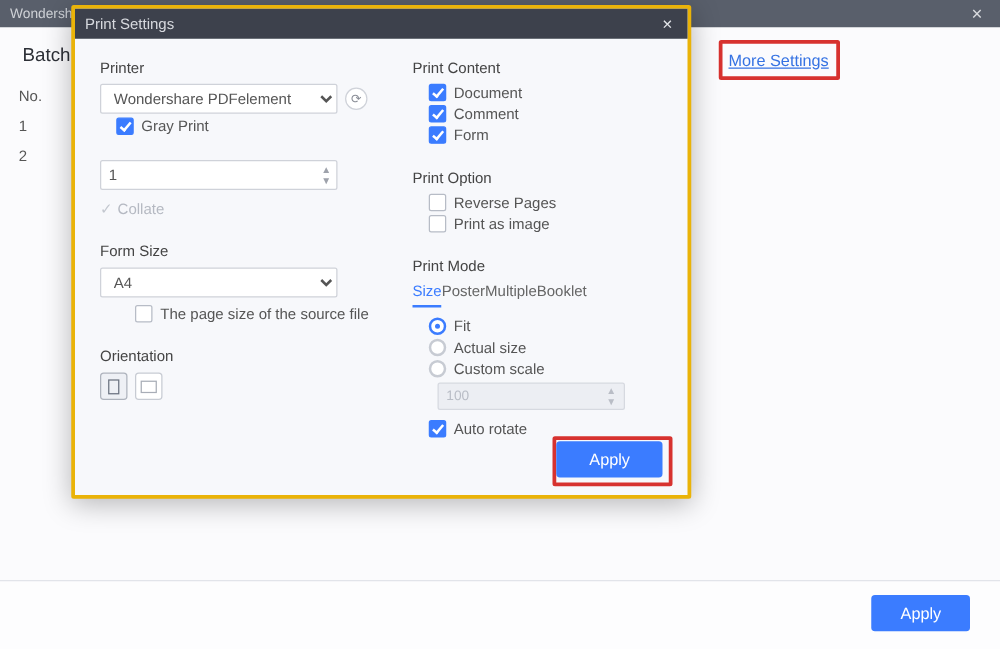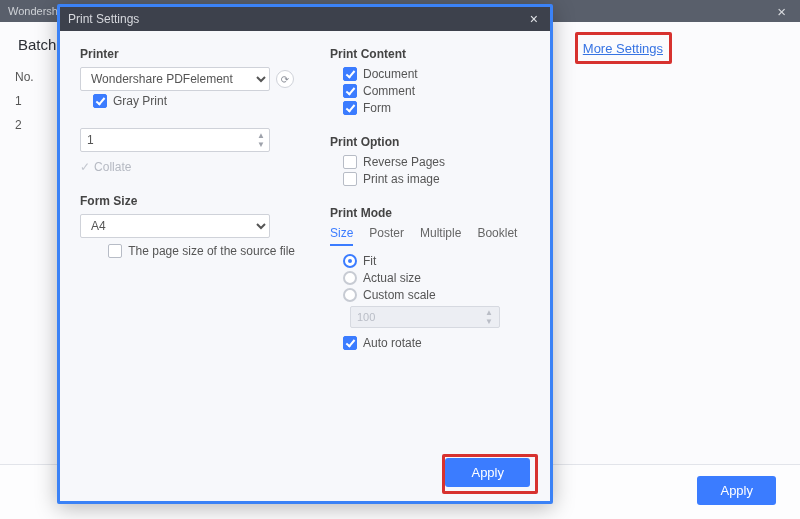--- a/index.html
+++ b/index.html
@@ -51,40 +51,40 @@
   }
   .bg-apply {
     position:absolute; right:24px; bottom:14px;
     background:#3b7cff; color:#fff; border:none;
     padding:7px 23px; font-size:13px; border-radius:3px;
     cursor:pointer;
   }
 
   
   .modal-box {
-    position:absolute; left:57px; top:4px; width:496px; height:500px;
-    border:3px solid #3b82f6; border-radius:2px;
+    position:absolute; left:57px; top:4px; width:496px; height:395px;
+    border:3px solid #eab308; border-radius:2px;
     background:#f7f8fb;
     box-shadow: 0 4px 22px rgba(0,0,0,.28);
   }
   .m-title {
     height:24px; background:#3d414c; color:#d7d9de;
     display:flex; align-items:center; padding:0 8px;
     font-size:12px;
   }
   .m-title .x { margin-left:auto; color:#e3e5e9; font-size:14px; cursor:pointer; padding:0 4px; }
   .m-body {
     position:relative; height:calc(100% - 24px);
     padding: 14px 18px 10px 18px;
   }
   .col { position:absolute; width:215px; }
   .colL { left:20px; top:16px; }
   .colR { left:270px; top:16px; width:210px; }
 
-  .grp-label { font-weight:700; color:#444; margin-bottom:6px; font-size:12px; }
+  .grp-label { font-weight:400; color:#444; margin-bottom:6px; font-size:12px; }
   .grp { margin-bottom:20px; }
 
   .sel-row { display:flex; align-items:center; gap:6px; }
   select, input[type="text"].wide {
     width:190px; height:24px; border:1px solid #cfd2d9; background:#fff;
     font-size:12px; color:#555; padding:0 6px; border-radius:2px;
   }
   .refresh {
     width:18px; height:18px; border:1px solid #cfd2d9; border-radius:50%;
     display:inline-flex; align-items:center; justify-content:center;
@@ -123,21 +123,21 @@
 
   .orient-btns { display:flex; gap:6px; }
   .orient {
     width:22px; height:22px; border:1px solid #c7cbd3; border-radius:3px;
     display:inline-flex; align-items:center; justify-content:center;
     background:#fff; cursor:pointer;
   }
   .orient.active { background:#eef0f5; border-color:#aeb3bd; }
   .orient svg { display:block; }
 
-  .tabs { display:flex; gap:16px; font-size:12px; margin:6px 0 8px 0; }
+  .tabs { display:flex; gap:0; font-size:12px; margin:6px 0 8px 0; }
   .tabs span { cursor:pointer; color:#666; padding-bottom:4px; }
   .tabs span.active { color:#3b7cff; border-bottom:2px solid #3b7cff; }
 
   .scale-input {
     width:150px; height:22px; border:1px solid #d6d9e0; background:#eceef3;
     color:#b9bdc6; font-size:11px; padding:2px 6px; border-radius:2px;
     display:flex; align-items:center; justify-content:space-between;
     margin:4px 0 8px 20px;
   }
 
@@ -210,20 +210,35 @@
         <div class="grp-label">Form Size</div>
         <select>
           <option>A4</option>
         </select>
         <label class="chk" style="margin-top:6px;justify-content:flex-end;">
           <input type="checkbox" style="">
           <span>The page size of the source file</span>
         </label>
       </div>
 
+      <div class="grp">
+        <div class="grp-label">Orientation</div>
+        <div class="orient-btns">
+          <span class="orient active">
+            <svg width="10" height="13">
+                <rect x="1" y="1" width="8" height="11" fill="none" stroke="#6b7280"></rect>
+              </svg>
+          </span>
+          <span class="orient">
+            <svg width="14" height="11">
+                <rect x="1" y="1" width="12" height="9" fill="none" stroke="#a8adb7"></rect>
+              </svg>
+          </span>
+        </div>
+      </div>
     </div>
 
     <div class="col colR">
       <div class="grp">
         <div class="grp-label">Print Content</div>
         <label class="chk">
             <input type="checkbox" checked="" style="">
             <span>Document</span>
           </label>
         <label class="chk">

